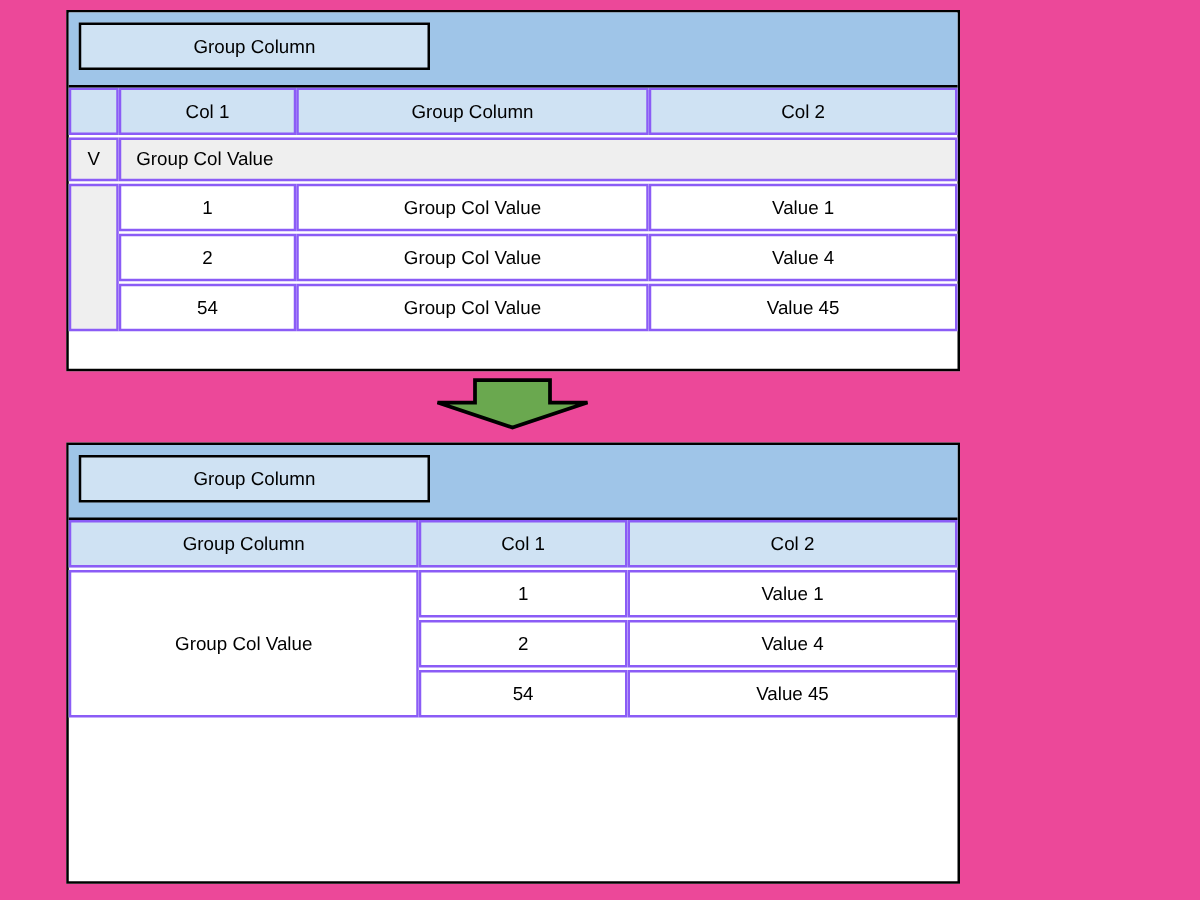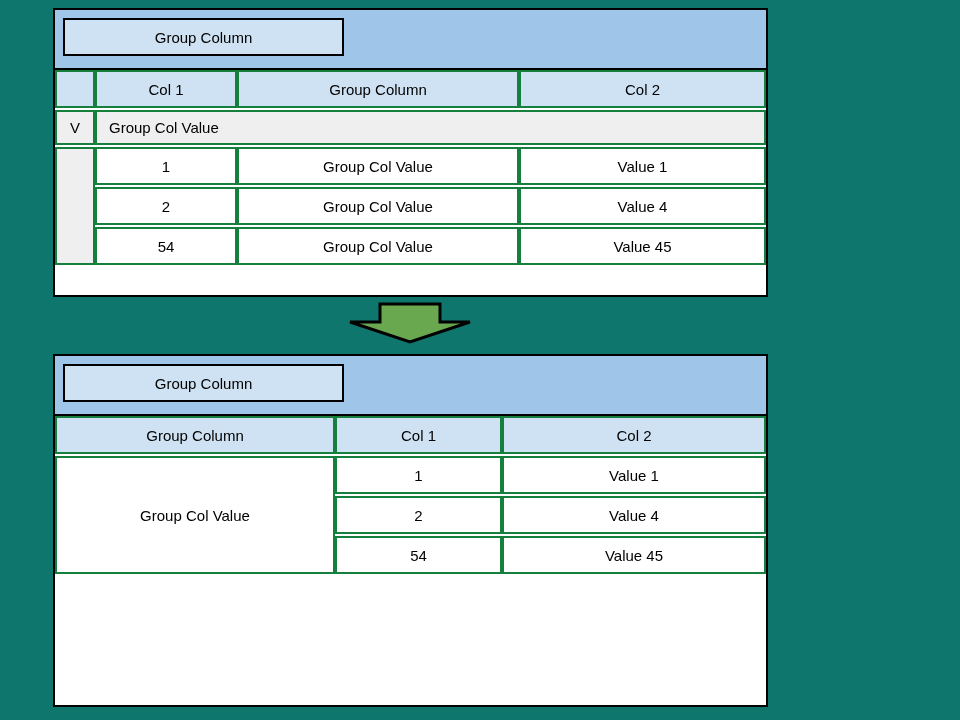--- a/index.html
+++ b/index.html
@@ -6,21 +6,21 @@
     margin: 0;
     padding: 0;
     background: #ffffff;
     font-family: "Liberation Sans", "DejaVu Sans", sans-serif;
     color: #000000;
   }
   .canvas {
     position: relative;
     width: 960px;
     height: 720px;
-    background: #0f766e;
+    background: #ec4899;
     overflow: hidden;
   }
   .table-box {
     position: absolute;
     left: 53px;
     width: 715px;
     border: 2px solid #000000;
     background: #ffffff;
     box-sizing: border-box;
   }
@@ -56,21 +56,21 @@
   }
   .grid.before-grid {
     grid-template-columns: 40px 142px 282px 1fr;
     grid-template-rows: 38px 35px 38px 38px 38px;
   }
   .grid.after-grid {
     grid-template-columns: 280px 167px 1fr;
     grid-template-rows: 38px 38px 38px 38px;
   }
   .cell {
-    border: 2px solid #15803d;
+    border: 2px solid #8b5cf6;
     box-sizing: border-box;
     background: #ffffff;
     display: flex;
     align-items: center;
     justify-content: center;
     font-size: 15px;
     line-height: 1;
     overflow: hidden;
   }
   .cell.head  { background: #cfe2f3; }

